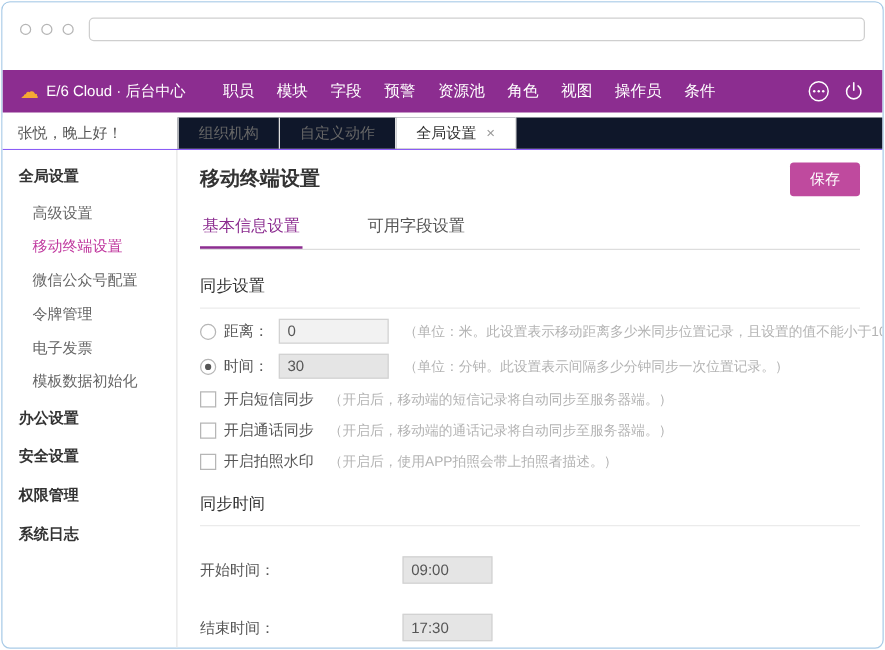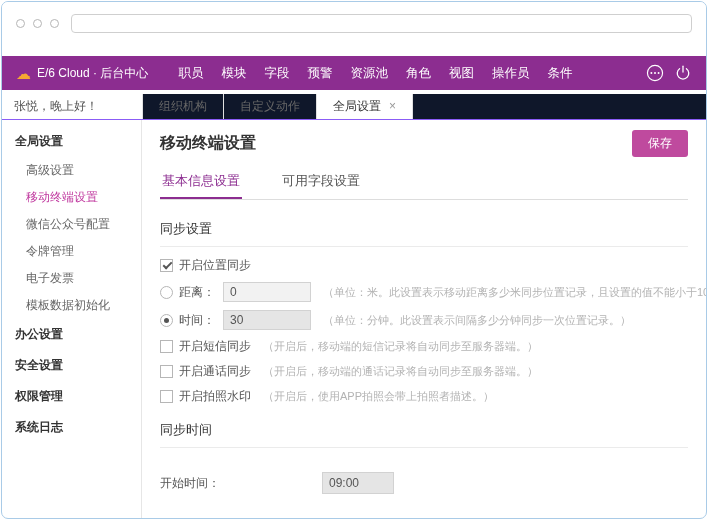--- a/index.html
+++ b/index.html
@@ -35,21 +35,21 @@
   .sidebar { width:140px; border-right:1px solid #e6e6e6; padding-top:6px; font-size:12px; overflow:hidden; }
   .side-header { padding:7px 0 7px 13px; color:#333; font-weight:bold; cursor:pointer; }
   .side-item { padding:5px 0 5px 24px; color:#666; cursor:pointer; }
   .side-item.active { color:#c0399f; }
 
   .main { flex:1; padding:10px 18px 0 18px; overflow:hidden; }
   .title-row { display:flex; justify-content:space-between; align-items:center; height:26px; }
   .page-title { font-size:16px; color:#333; font-weight:bold; }
   .save-btn { background:#bf4a9e; color:#fff; border:none; font-size:12px; padding:5px 16px; border-radius:3px; cursor:pointer; }
 
-  .tabs { display:flex; border-bottom:1px solid #ddd; margin-top:8px; font-size:13px; }
+  .tabs { display:flex; border-bottom:1px solid #ddd; margin-top:8px; font-size:13px;gap:12px; }
   .tab { padding:8px 2px 7px 2px; margin-right:38px; color:#555; cursor:pointer; border-bottom:2px solid transparent; }
   .tab.active { color:#8c2d90; border-bottom-color:#8c2d90; }
 
   .sec-h { font-size:13px; color:#333; border-bottom:1px solid #ebebeb; padding-bottom:8px; margin-top:20px; }
   .sec-h2 { margin-top:16px; }
   .row { display:flex; align-items:center; margin-top:10px; font-size:12px; color:#555; }
   .row.tight { margin-top:8px; }
   .lbl { margin-left:6px; white-space:nowrap; }
   .inline-lbl { margin:0 8px 0 6px; white-space:nowrap; }
   .hint { color:#b3b3b3; font-size:11px; margin-left:12px; white-space:nowrap; }
@@ -145,24 +145,20 @@
         <button class="save-btn">保存</button>
       </div>
 
       <div class="tabs">
         <div class="tab active">基本信息设置</div>
         <div class="tab">可用字段设置</div>
       </div>
 
       <div class="sec-h">同步设置</div>
 
-      <div class="row">
-        <input type="checkbox" class="cb" checked="checked" style="">
-        <span class="lbl">开启位置同步</span>
-      </div>
 
       <div class="row tight">
         <input type="radio" name="syncmode" class="rd" style="">
         <span class="inline-lbl">距离：</span>
         <input class="txt gray" value="0" style="">
         <span class="hint">（单位：米。此设置表示移动距离多少米同步位置记录，且设置的值不能小于100。）</span>
       </div>
 
       <div class="row tight">
         <input type="radio" name="syncmode" class="rd" checked="checked" style="">

